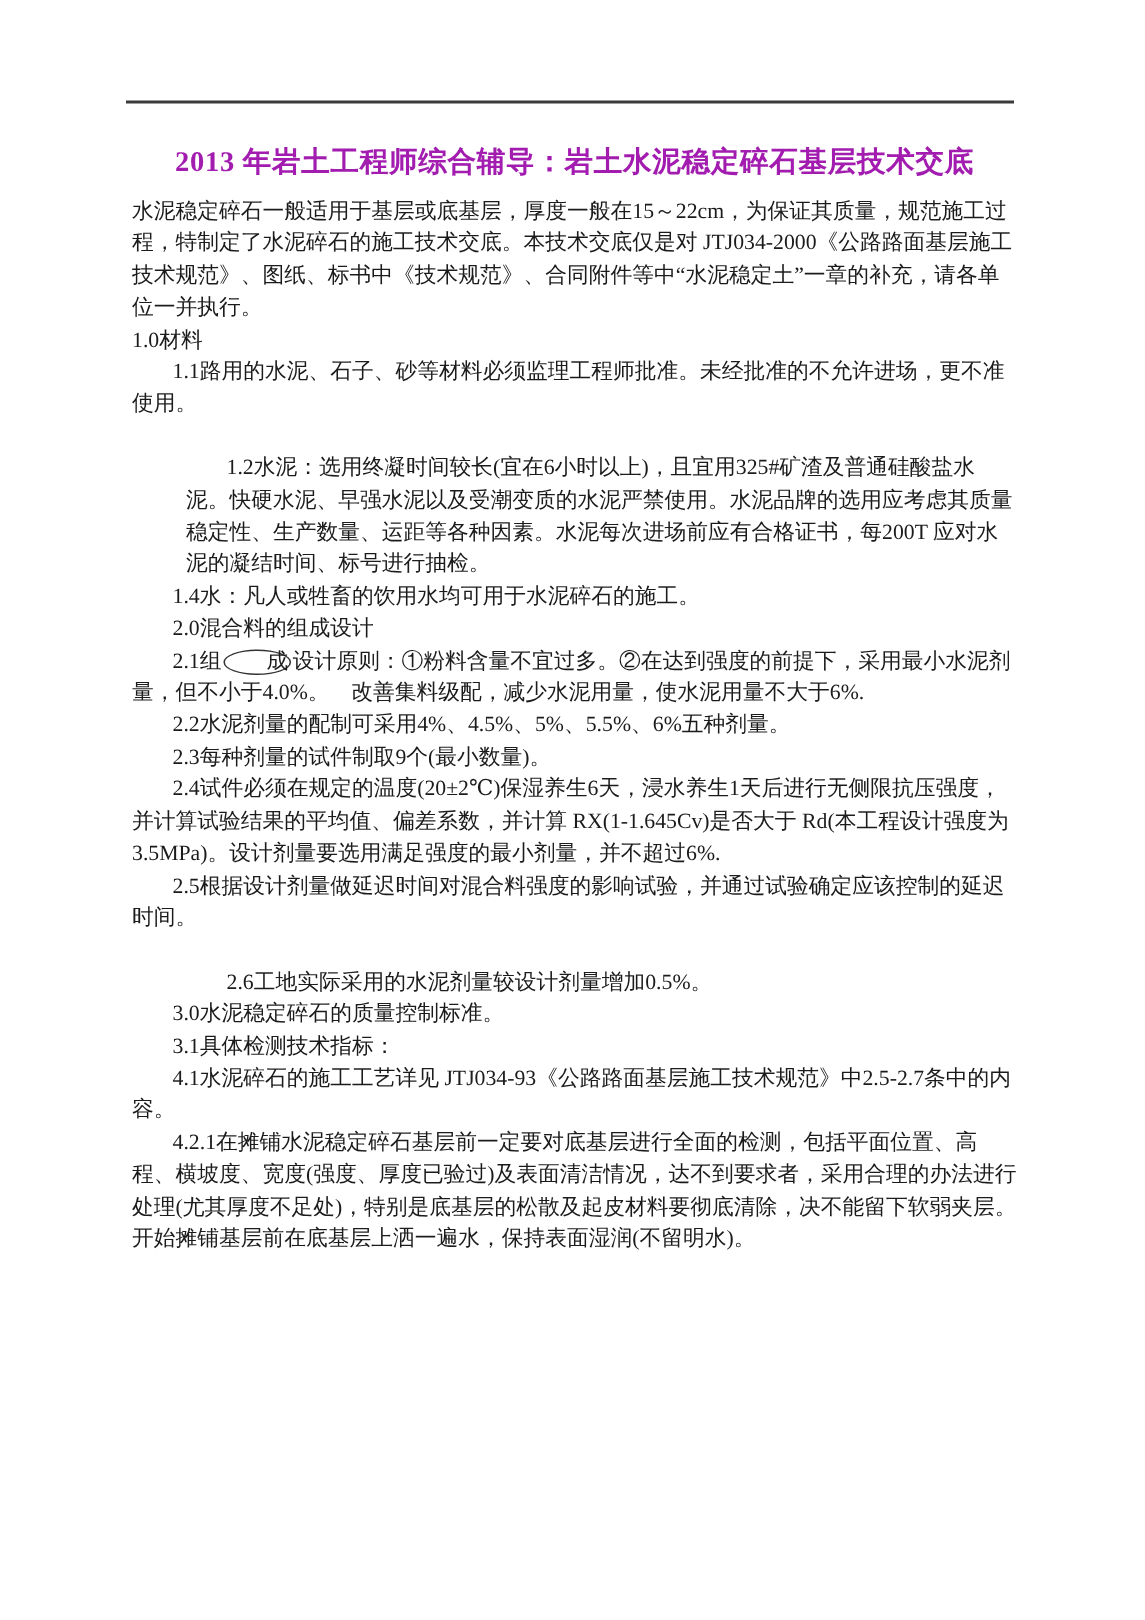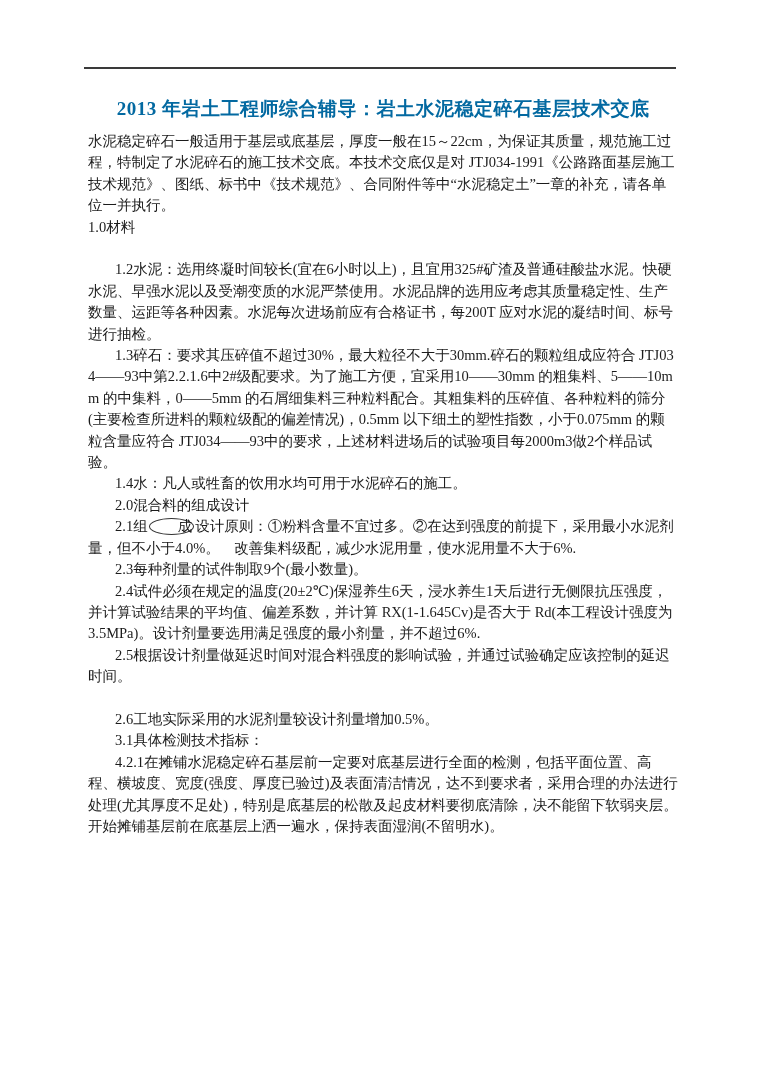--- a/index.html
+++ b/index.html
@@ -45,46 +45,50 @@
   .doc-body p {
     margin: 0;
     padding: 0;
     word-break: break-all;
   }
   .doc-body p.indent {
     text-indent: 27px;
   }
   .doc-body p.gap {
     margin-top: 21.4px;
+    margin-left: 36px;
   }
   .circled {
     display: inline-block;
     border: 1px solid #333333;
     border-radius: 50%;
     line-height: 15px;
     padding: 0 1px;
     margin: 0 1px;
   }
 </style>
 </head>
 <body>
 
 <div class="page">
   <div class="content">
     <hr class="top-rule" style="border-top-color: rgb(58, 58, 58);">
-    <div class="doc-title" style="color: #0369a1;">2013 年岩土工程师综合辅导：岩土水泥稳定碎石基层技术交底</div>
+    <div class="doc-title" style="color: #a21caf;">2013 年岩土工程师综合辅导：岩土水泥稳定碎石基层技术交底</div>
     <div class="doc-body" style="color: rgb(27, 27, 27);">
-        <p class="">水泥稳定碎石一般适用于基层或底基层，厚度一般在15～22cm，为保证其质量，规范施工过程，特制定了水泥碎石的施工技术交底。本技术交底仅是对 JTJ034-1991《公路路面基层施工技术规范》、图纸、标书中《技术规范》、合同附件等中“水泥稳定土”一章的补充，请各单位一并执行。</p>
+        <p class="">水泥稳定碎石一般适用于基层或底基层，厚度一般在15～22cm，为保证其质量，规范施工过程，特制定了水泥碎石的施工技术交底。本技术交底仅是对 JTJ034-2000《公路路面基层施工技术规范》、图纸、标书中《技术规范》、合同附件等中“水泥稳定土”一章的补充，请各单位一并执行。</p>
         <p class="">1.0材料</p>
+        <p class="indent">1.1路用的水泥、石子、砂等材料必须监理工程师批准。未经批准的不允许进场，更不准使用。</p>
         <p class="indent gap">1.2水泥：选用终凝时间较长(宜在6小时以上)，且宜用325#矿渣及普通硅酸盐水泥。快硬水泥、早强水泥以及受潮变质的水泥严禁使用。水泥品牌的选用应考虑其质量稳定性、生产数量、运距等各种因素。水泥每次进场前应有合格证书，每200T 应对水泥的凝结时间、标号进行抽检。</p>
-        <p class="indent">1.3碎石：要求其压碎值不超过30%，最大粒径不大于30mm.碎石的颗粒组成应符合 JTJ034——93中第2.2.1.6中2#级配要求。为了施工方便，宜采用10——30mm 的粗集料、5——10mm 的中集料，0——5mm 的石屑细集料三种粒料配合。其粗集料的压碎值、各种粒料的筛分(主要检查所进料的颗粒级配的偏差情况)，0.5mm 以下细土的塑性指数，小于0.075mm 的颗粒含量应符合 JTJ034——93中的要求，上述材料进场后的试验项目每2000m3做2个样品试验。</p>
         <p class="indent">1.4水：凡人或牲畜的饮用水均可用于水泥碎石的施工。</p>
         <p class="indent">2.0混合料的组成设计</p>
         <p class="indent"><span>2.1组</span><span class="circled">成</span><span>设计原则：①粉料含量不宜过多。②在达到强度的前提下，采用最小水泥剂量，但不小于4.0%。　改善集料级配，减少水泥用量，使水泥用量不大于6%.</span></p>
+        <p class="indent">2.2水泥剂量的配制可采用4%、4.5%、5%、5.5%、6%五种剂量。</p>
         <p class="indent">2.3每种剂量的试件制取9个(最小数量)。</p>
         <p class="indent">2.4试件必须在规定的温度(20±2℃)保湿养生6天，浸水养生1天后进行无侧限抗压强度，并计算试验结果的平均值、偏差系数，并计算 RX(1-1.645Cv)是否大于 Rd(本工程设计强度为3.5MPa)。设计剂量要选用满足强度的最小剂量，并不超过6%.</p>
         <p class="indent">2.5根据设计剂量做延迟时间对混合料强度的影响试验，并通过试验确定应该控制的延迟时间。</p>
         <p class="indent gap">2.6工地实际采用的水泥剂量较设计剂量增加0.5%。</p>
+        <p class="indent">3.0水泥稳定碎石的质量控制标准。</p>
         <p class="indent">3.1具体检测技术指标：</p>
+        <p class="indent">4.1水泥碎石的施工工艺详见 JTJ034-93《公路路面基层施工技术规范》中2.5-2.7条中的内容。</p>
         <p class="indent">4.2.1在摊铺水泥稳定碎石基层前一定要对底基层进行全面的检测，包括平面位置、高程、横坡度、宽度(强度、厚度已验过)及表面清洁情况，达不到要求者，采用合理的办法进行处理(尤其厚度不足处)，特别是底基层的松散及起皮材料要彻底清除，决不能留下软弱夹层。开始摊铺基层前在底基层上洒一遍水，保持表面湿润(不留明水)。</p>
       </div>
   </div>
 </div>
 
 </body></html>

